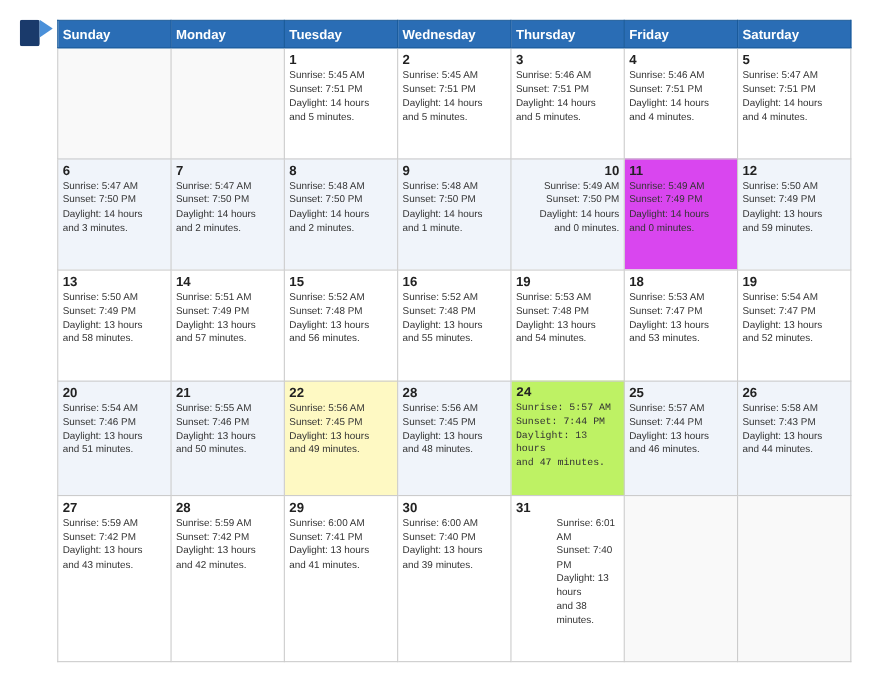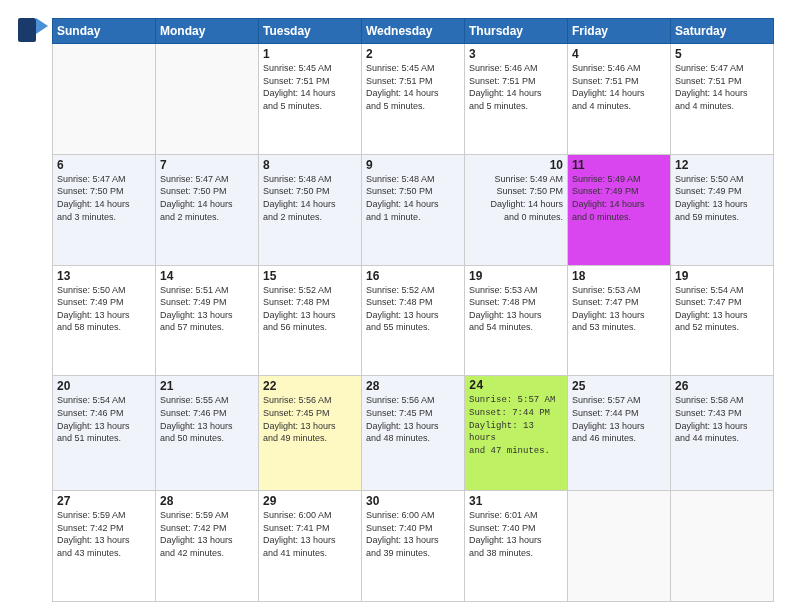--- a/index.html
+++ b/index.html
@@ -352,21 +352,21 @@
           </td>
           <td>
             <span class="day-num">30</span>
             <div class="day-info" style="white-space: pre-line;">Sunrise: 6:00 AM
 Sunset: 7:40 PM
 Daylight: 13 hours
 and 39 minutes.</div>
           </td>
           <td>
             <span class="day-num">31</span>
-            <div class="day-info" style="white-space: pre-line;">Sunrise: 6:01 AM
+            <div class="day-info" style="white-space: pre-line; margin-left: 37px;">Sunrise: 6:01 AM
 Sunset: 7:40 PM
 Daylight: 13 hours
 and 38 minutes.</div>
           </td>
           <td class="empty-cell"></td>
           <td class="empty-cell"></td>
         </tr>
       </tbody>
   </table>
 </div>

